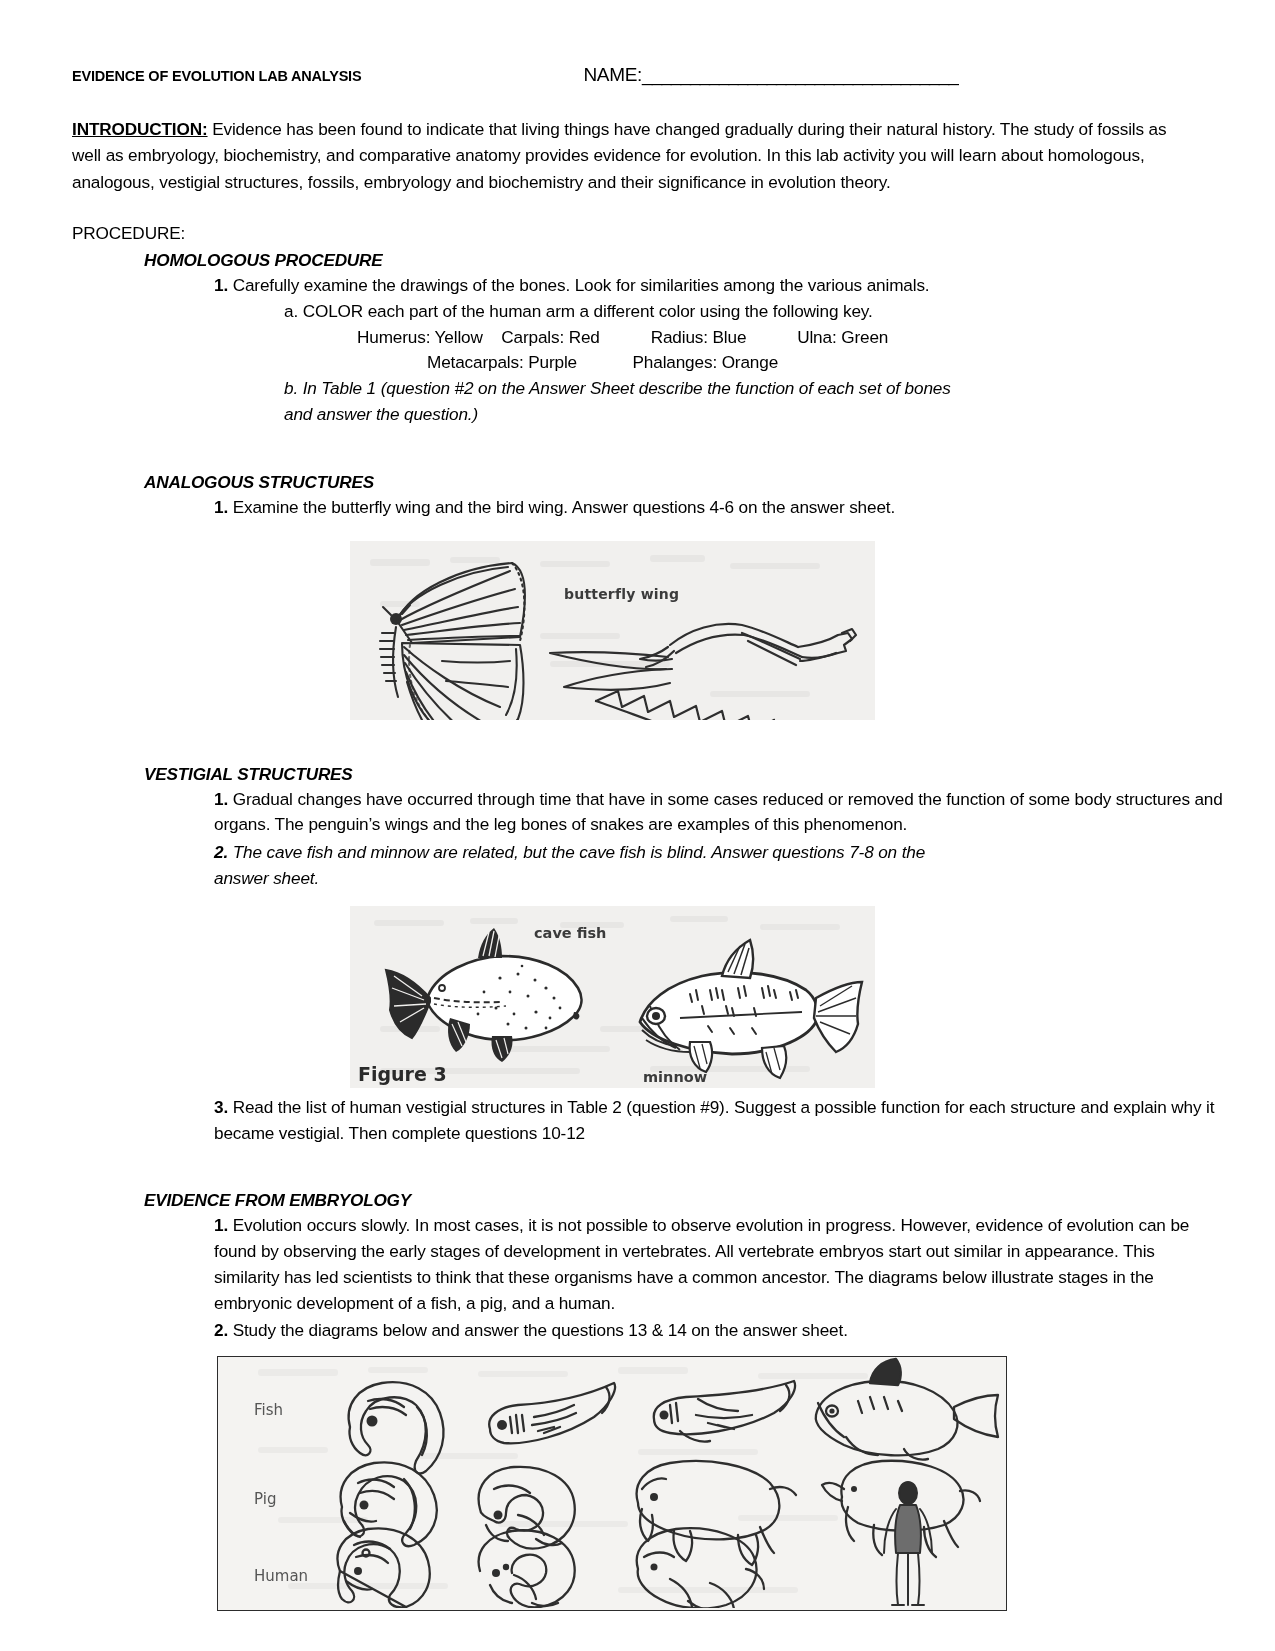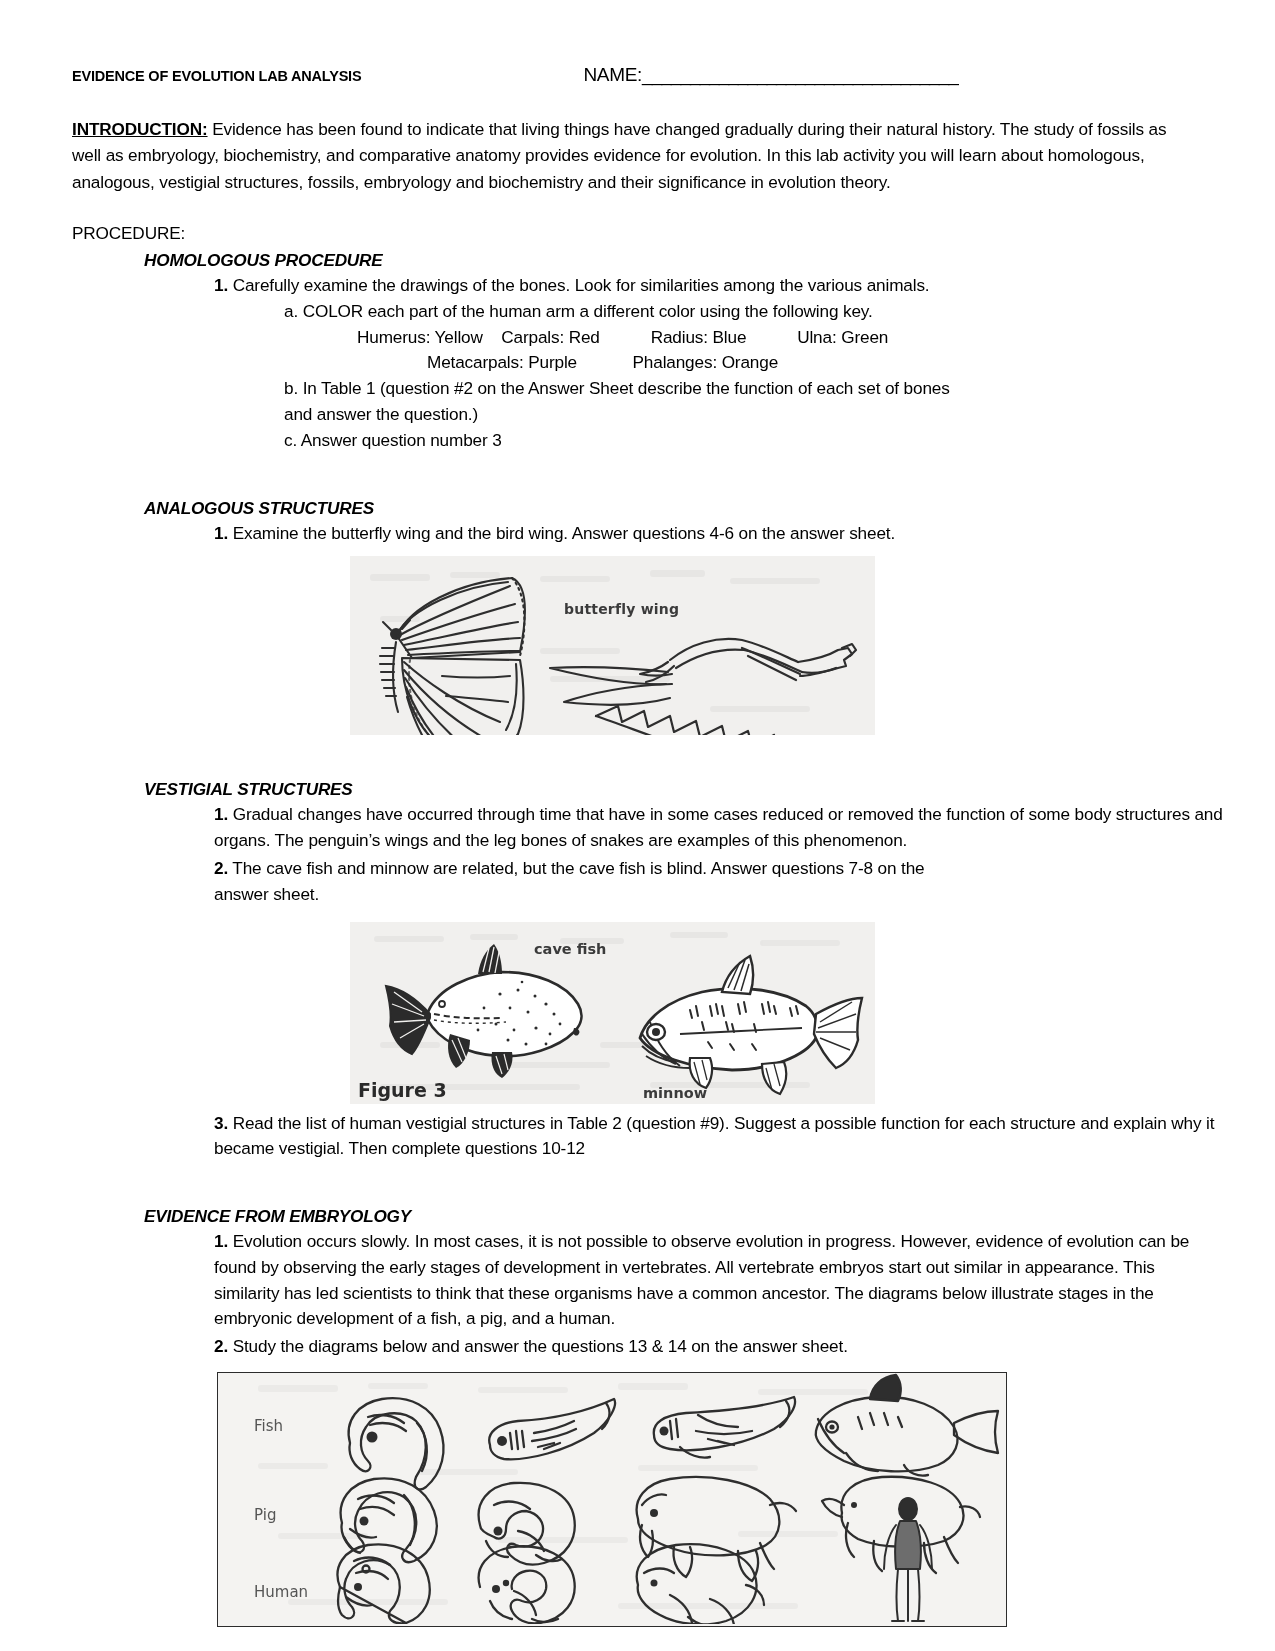--- a/index.html
+++ b/index.html
@@ -107,21 +107,21 @@
   }
   .keyline2 {
     margin-left: 355px;
     font-size: 17.2px;
     line-height: 1.5;
     letter-spacing: -0.15px;
     white-space: pre;
   }
   .fig-analogous {
     margin-left: 278px;
-    margin-top: 10px;
+    margin-top: 20px;
     width: 525px;
     height: 179px;
     background: #f1f0ee;
     position: relative;
     overflow: hidden;
   }
   .fig-fish {
     margin-left: 278px;
     margin-top: 14px;
     width: 525px;
@@ -174,22 +174,21 @@
 
     <div class="lvl1">
       <span class="lbl-bold">1.</span><span> Carefully examine the drawings of the bones. Look for similarities among the various animals.</span>
     </div>
 
     <div class="lvl2">a.  COLOR each part of the human arm a different color using the following key.</div>
 
     <div class="keyline">Humerus: Yellow    Carpals: Red           Radius: Blue           Ulna: Green</div>
     <div class="keyline2">Metacarpals: Purple            Phalanges: Orange</div>
 
-    <div class="lvl2" style="width:680px;">b. In Table 1 (question #2 on the Answer Sheet describe the function of each set of bones and answer the question.)</div>
-    <div class="lvl2">c. Answer question number 3</div>
+    <div class="lvl2" style="width:680px;font-style:italic;">b. In Table 1 (question #2 on the Answer Sheet describe the function of each set of bones and answer the question.)</div>
 
     <div class="section-head gap">ANALOGOUS STRUCTURES</div>
 
     <div class="lvl1">
       <span class="lbl-bold">1.</span><span> Examine the butterfly wing and the bird wing. Answer questions 4-6 on the answer sheet.</span>
     </div>
 
     <div class="fig-analogous">
       <svg width="525" height="222" viewBox="0 0 525 222">
         <rect x="0" y="0" width="525" height="222" fill="#f1f0ee"></rect>
@@ -270,21 +269,21 @@
         <text class="fig-label" x="196" y="192" font-family="DejaVu Sans, sans-serif" font-size="14" font-weight="600" fill="#3b3b3b">bird wing</text>
       </svg>
     </div>
 
     <div class="section-head gap">VESTIGIAL STRUCTURES</div>
 
     <div class="lvl1" style="width:1012px;">
       <span class="lbl-bold">1.</span><span> Gradual changes have occurred through time that have in some cases reduced or removed the function of some body structures and organs. The penguin’s wings and the leg bones of snakes are examples of this phenomenon.</span>
     </div>
 
-    <div class="lvl1" style="width:760px;">
+    <div class="lvl1" style="width:760px;font-style:italic;">
       <span class="lbl-bold">2.</span><span> The cave fish and minnow are related, but the cave fish is blind. Answer questions 7-8 on the answer sheet.</span>
     </div>
 
     <div class="fig-fish">
       <svg width="525" height="182" viewBox="0 0 525 182">
         <rect x="0" y="0" width="525" height="182" fill="#f1f0ee"></rect>
         <g opacity="0.07" fill="#6b6b6b">
           <rect x="24" y="14" width="70" height="6" rx="3"></rect>
           <rect x="120" y="12" width="48" height="6" rx="3"></rect>
           <rect x="210" y="16" width="64" height="6" rx="3"></rect>

